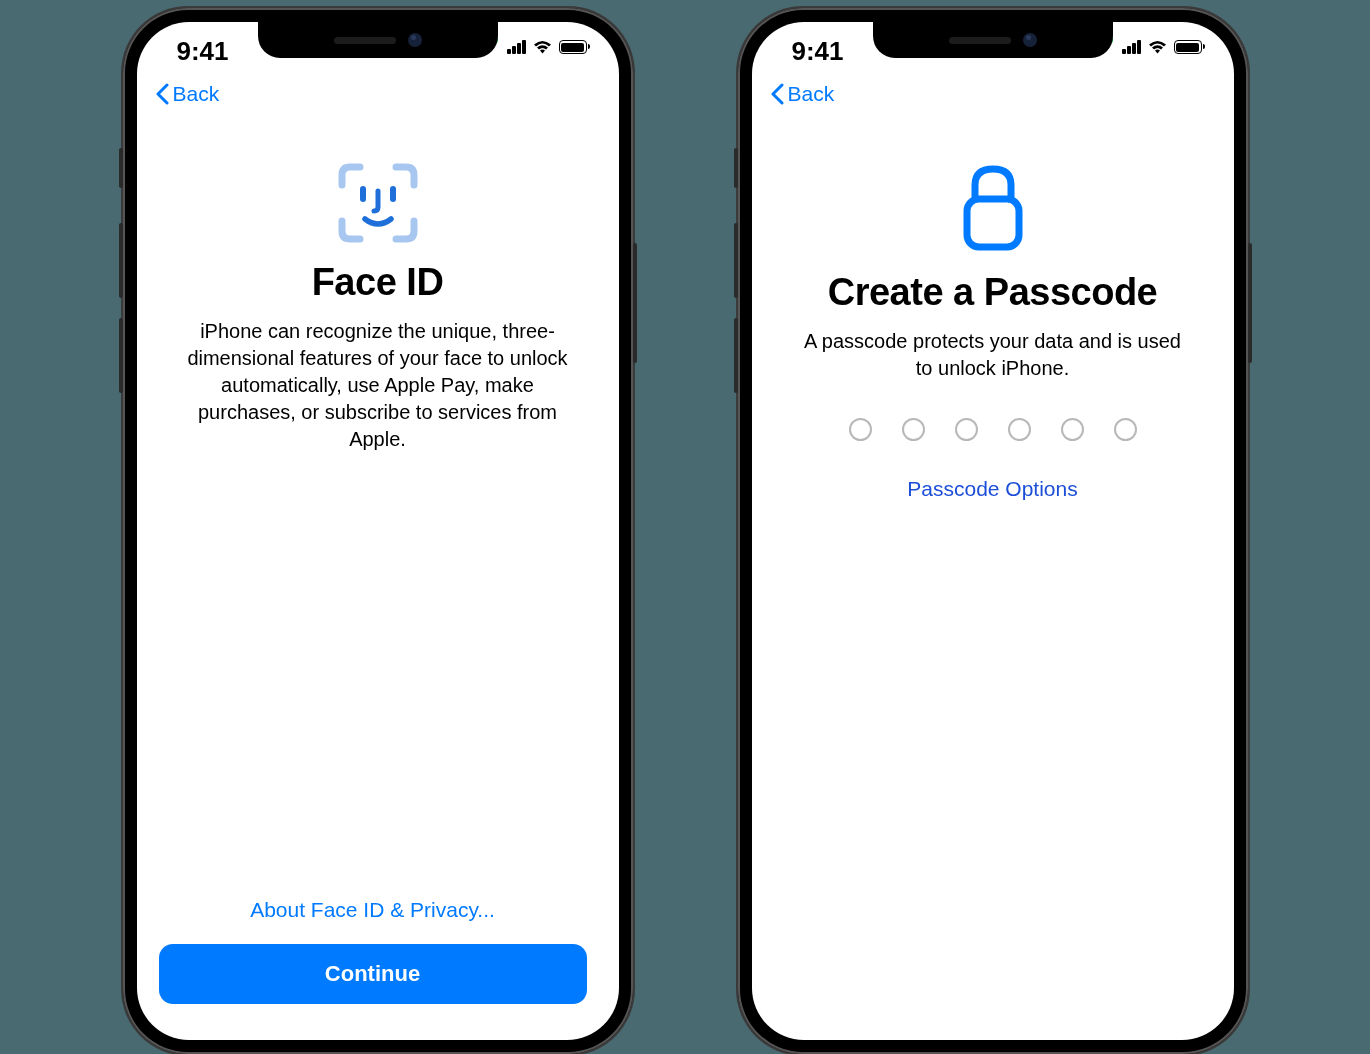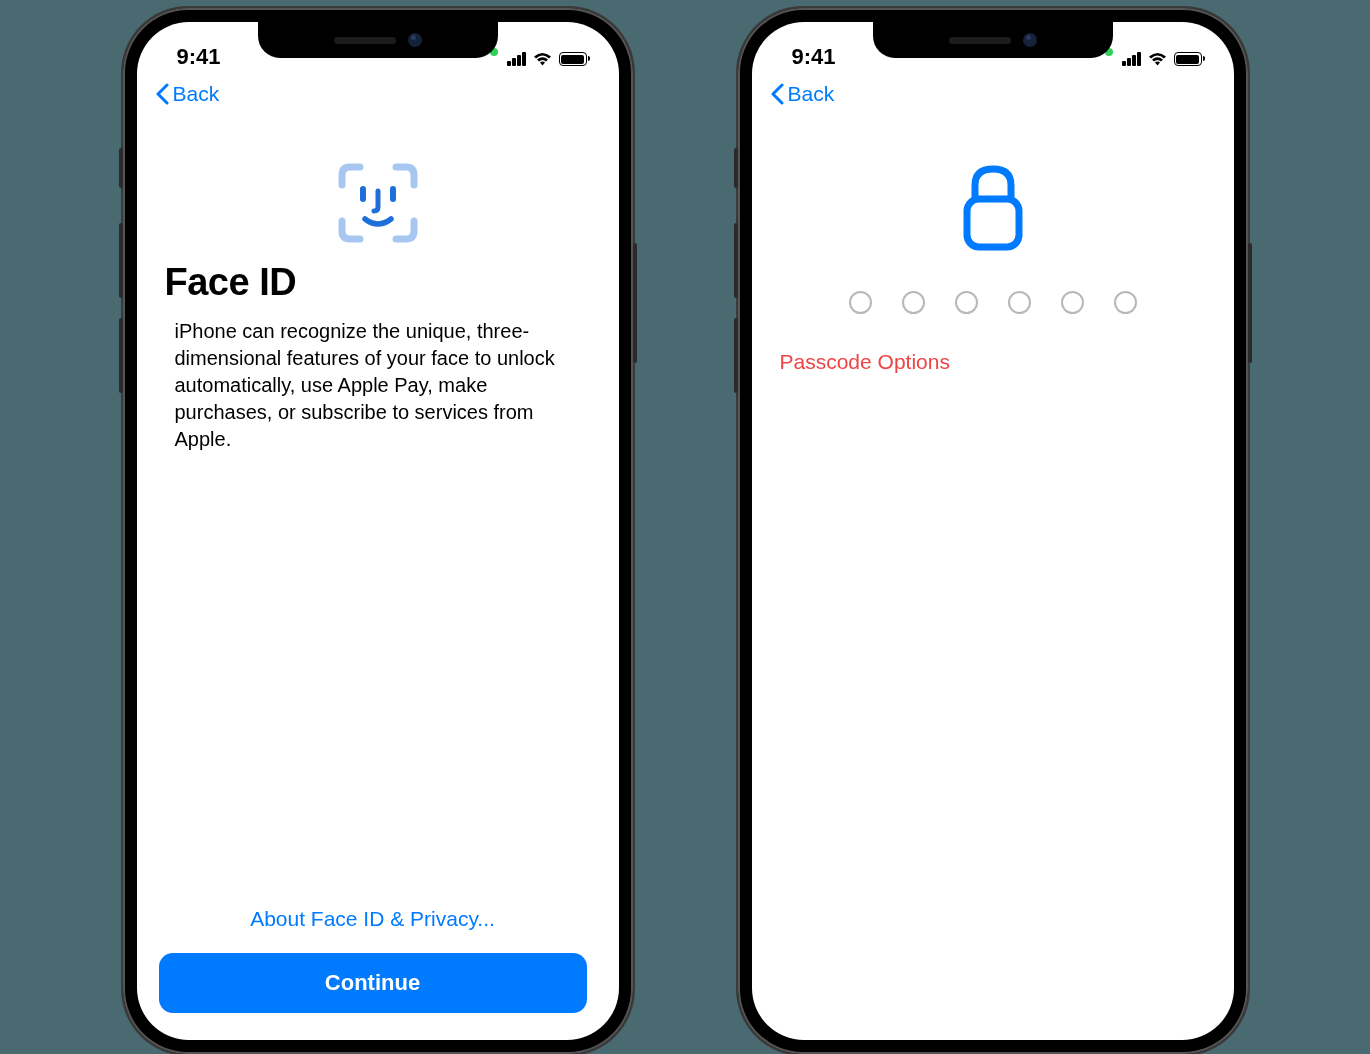--- a/index.html
+++ b/index.html
@@ -70,24 +70,24 @@
       content: "";
       position: absolute;
       width: 5px; height: 5px;
       background: #2a3a5a;
       border-radius: 50%;
       top: 2px; left: 3px;
     }
     .status-bar {
       display: flex;
       justify-content: space-between;
-      align-items: flex-end;
+      align-items: flex-start;
       padding: 14px 32px 0 40px;
       height: 48px;
-      font-size: 22px;
+      font-size: 26px;
       font-weight: 600;
     }
     .status-right {
       display: flex;
       align-items: center;
       gap: 7px;
     }
     .green-dot {
       width: 8px; height: 8px;
       background: #30d158;
@@ -140,21 +140,21 @@
       display: inline-flex;
       align-items: center;
       gap: 4px;
       color: #007aff;
       font-size: 21px;
       font-weight: 400;
       cursor: pointer;
     }
     .content {
       padding: 20px 28px;
-      text-align: left;
+      text-align: center;
     }
     .icon-wrap {
       margin: 24px auto 16px;
       display: flex;
       justify-content: center;
     }
     .title {
       font-size: 38px;
       font-weight: 700;
       letter-spacing: -0.5px;
@@ -172,21 +172,21 @@
       gap: 30px;
       margin: 36px 0 36px;
     }
     .passcode-dot {
       width: 23px;
       height: 23px;
       border: 2px solid #b8b8b8;
       border-radius: 50%;
     }
     .link-btn {
-      color: #ef4444;
+      color: #1d4ed8;
       font-size: 21px;
       font-weight: 400;
       cursor: pointer;
       display: inline-block;
     }
     .bottom-area {
       position: absolute;
       bottom: 0;
       left: 0;
       right: 10px;
@@ -199,21 +199,21 @@
       margin-bottom: 22px;
       display: block;
     }
     .primary-btn {
       background: #007aff;
       color: #fff;
       font-size: 22px;
       font-weight: 600;
       padding: 17px;
       border-radius: 14px;
-      margin-bottom: 27px;
+      margin-bottom: 36px;
       cursor: pointer;
     }
     .secondary-btn {
       color: #007aff;
       font-size: 21px;
       font-weight: 600;
       cursor: pointer;
     }
   </style>
 </head>
@@ -314,20 +314,22 @@
         <span>Back</span>
       </div>
     </div>
     <div class="content">
       <div class="icon-wrap">
         <svg width="72" height="94" viewBox="0 0 72 94">
           <path d="M18 38 V24 Q18 8 36 8 Q54 8 54 24 V38" stroke="#007aff" stroke-width="7" fill="none" stroke-linecap="round"></path>
           <rect x="10" y="38" width="52" height="48" rx="12" stroke="#007aff" stroke-width="7" fill="none"></rect>
         </svg>
       </div>
+      <h1 class="title">Create a Passcode</h1>
+      <p class="body-text" style="padding:0 24px">A passcode protects your data and is used to unlock iPhone.</p>
       <div class="passcode-dots">
         <div class="passcode-dot"></div>
         <div class="passcode-dot"></div>
         <div class="passcode-dot"></div>
         <div class="passcode-dot"></div>
         <div class="passcode-dot"></div>
         <div class="passcode-dot"></div>
       </div>
       <span class="link-btn">Passcode Options</span>
     </div>

